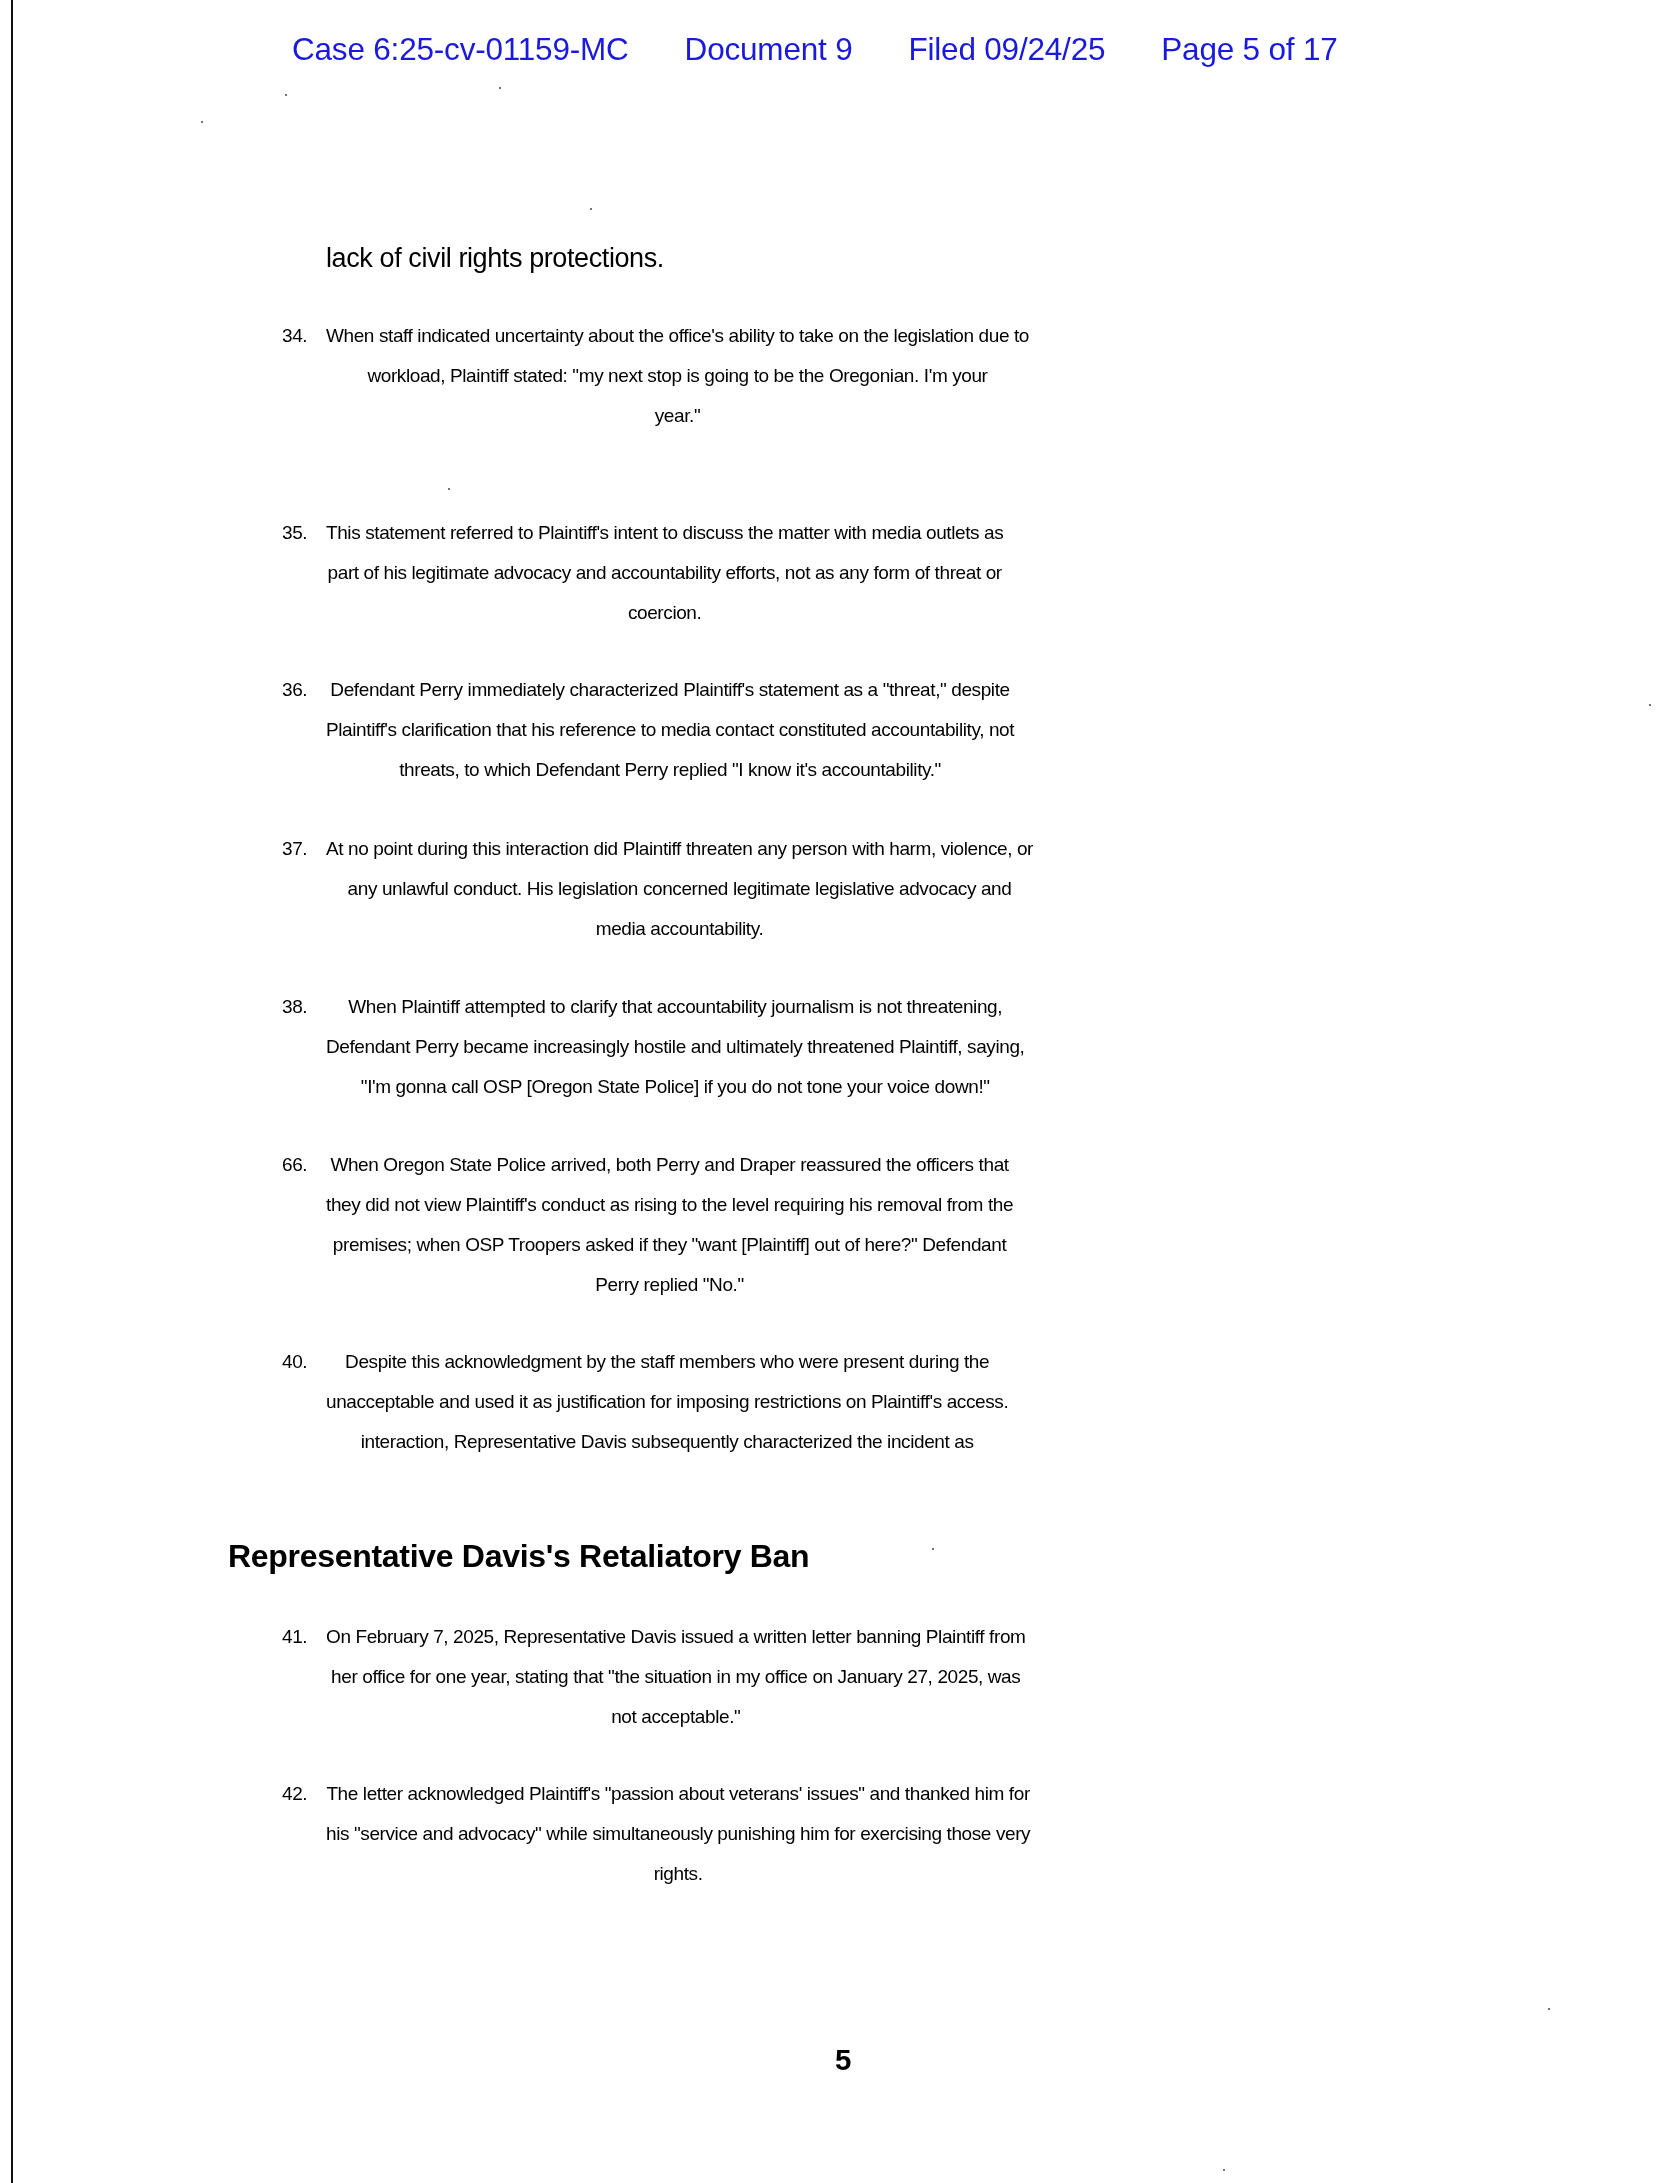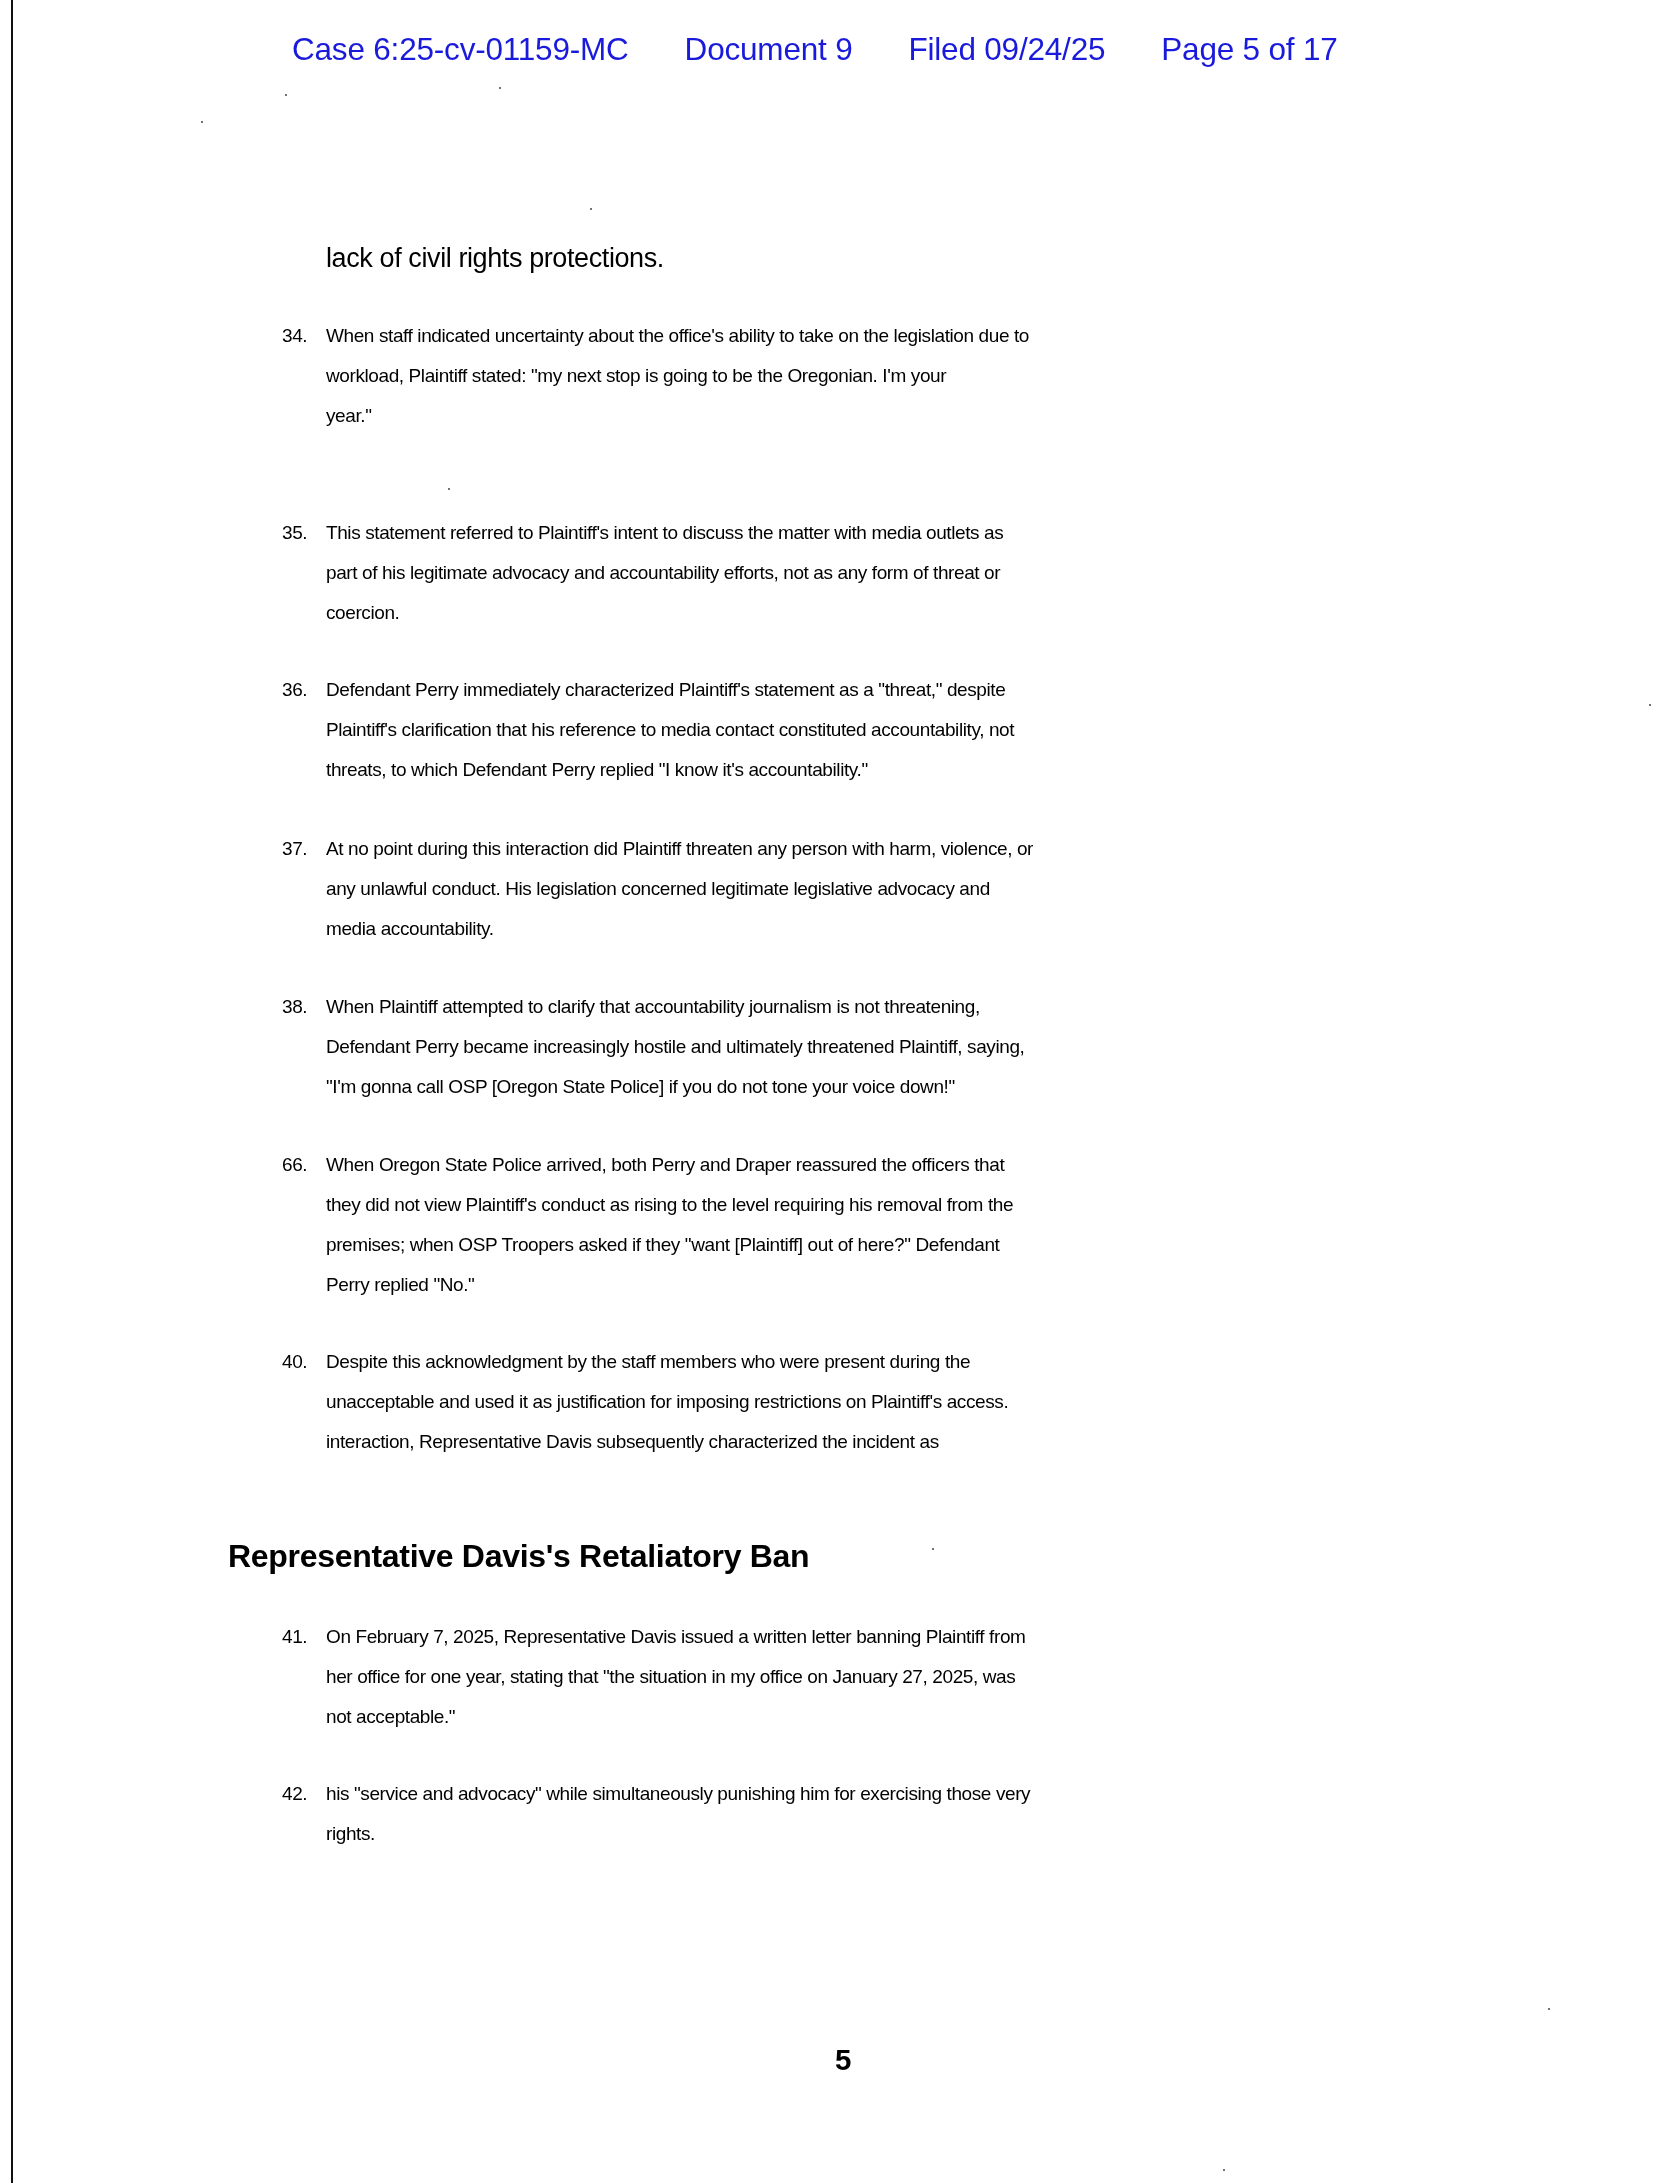--- a/index.html
+++ b/index.html
@@ -61,20 +61,21 @@
       letter-spacing: -0.4px;
     }
     .para .num {
       position: absolute;
       left: 0;
       top: 0;
       width: 47px;
     }
     .para .lines {
       margin-left: 44px;
+      text-align: center;
     }
     .para .line {
       display: block;
       white-space: nowrap;
     }
     .section-heading {
       position: absolute;
       left: 228px;
       top: 1538px;
       font-size: 32px;
@@ -184,20 +185,21 @@
     <div class="lines">
       <span class="line">On February 7, 2025, Representative Davis issued a written letter banning Plaintiff from</span>
       <span class="line">her office for one year, stating that "the situation in my office on January 27, 2025, was</span>
       <span class="line">not acceptable."</span>
     </div>
   </div>
 
   <div class="para" style="top:1774px;">
     <span class="num">42.</span>
     <div class="lines">
+      <span class="line">The letter acknowledged Plaintiff's "passion about veterans' issues" and thanked him for</span>
       <span class="line">his "service and advocacy" while simultaneously punishing him for exercising those very</span>
       <span class="line">rights.</span>
     </div>
   </div>
 
   <div class="page-number">5</div>
 </div>
 
 <div class="speck" style="left:285px; top:94px;"></div>
 <div class="speck" style="left:499px; top:87px;"></div>

